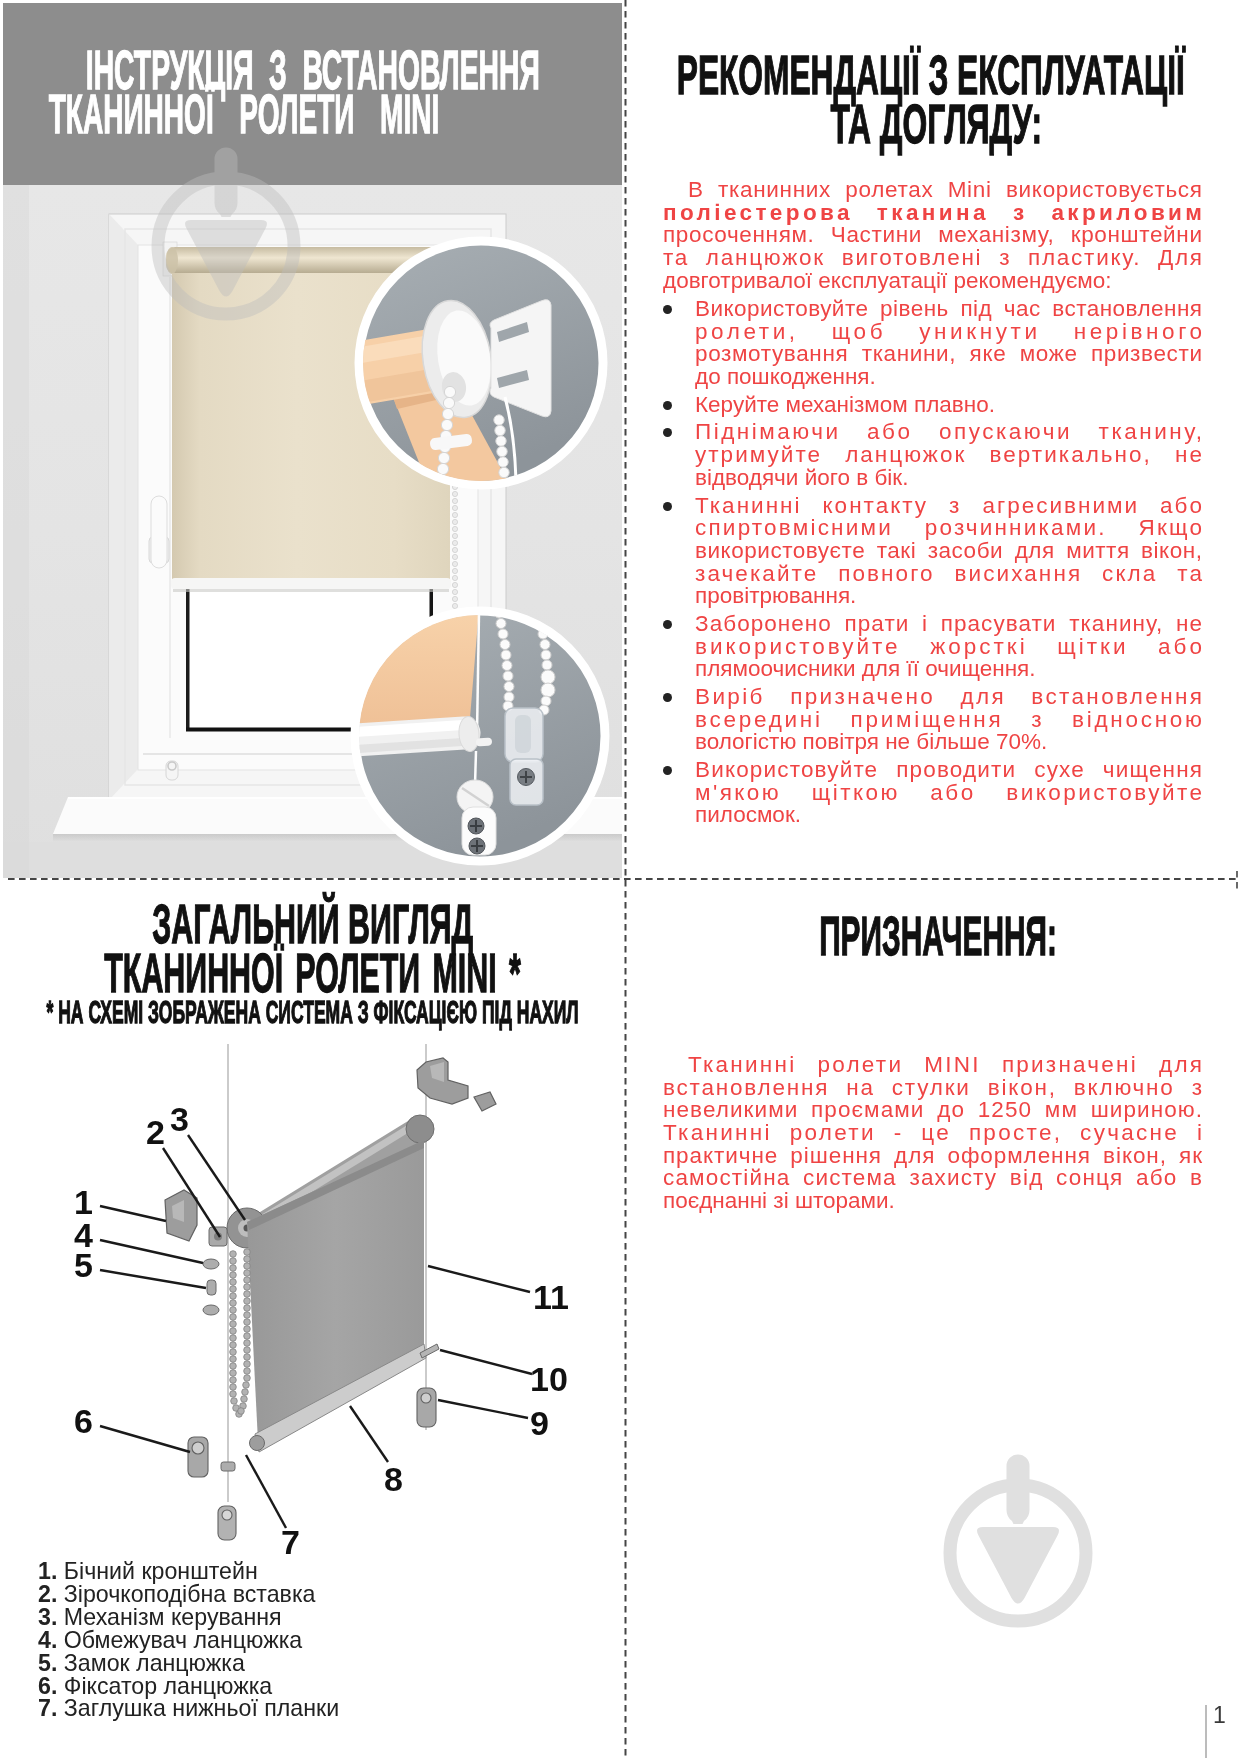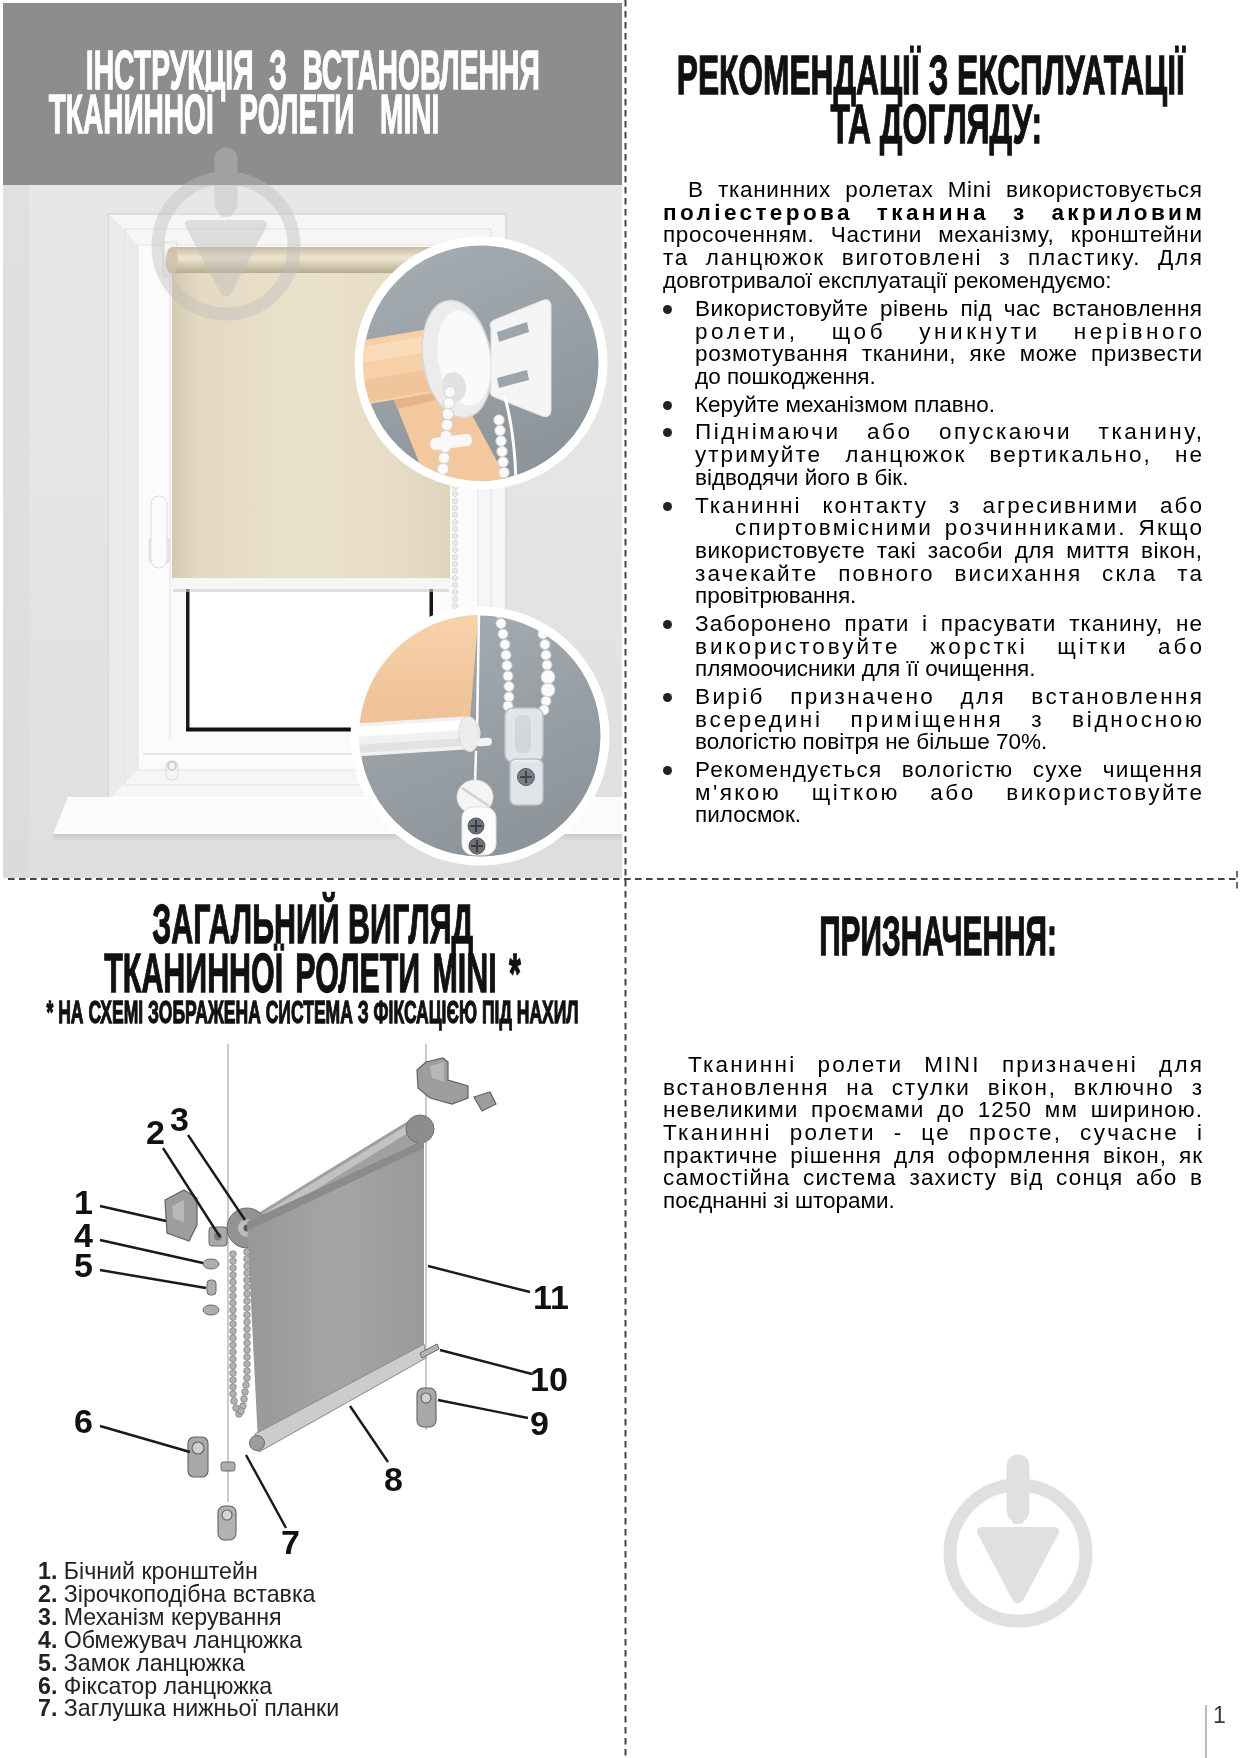--- a/index.html
+++ b/index.html
@@ -1,21 +1,21 @@
 <!DOCTYPE html>
 <html lang="uk"><head>
 <meta charset="utf-8">
 <style>
   html,body{margin:0;padding:0;background:#fff;}
   .page{position:relative;width:1245px;height:1758px;background:#fff;overflow:hidden;
         font-family:"Liberation Sans",sans-serif;color:#1a1a1a;}
   .abs{position:absolute;}
   .ctrow{position:absolute;display:flex;justify-content:center;white-space:nowrap;}
   .ct{font-weight:bold;transform-origin:50% 50%;white-space:nowrap;letter-spacing:0px;-webkit-text-stroke:1.3px currentColor;}
-  .body{font-size:22.5px;line-height:22.7px;color:#000000;}
+  .body{font-size:22.5px;line-height:22.7px;color:#ef4444;}
   .j{text-align:justify;text-align-last:justify;text-justify:inter-character;}
   .ln{height:22.7px;overflow:visible;white-space:nowrap;}
   .bullet{position:relative;padding-left:32px;margin-bottom:5px;}
   .bullet::before{content:"";position:absolute;left:0px;top:7px;width:9px;height:9px;border-radius:50%;background:#232323;}
   .leg{font-size:23.2px;line-height:22.9px;color:#222;}
 </style>
 </head>
 <body>
 <div class="page">
 
@@ -287,40 +287,40 @@
     </div>
 
     <div class="bullet">
       <div class="ln j" style="letter-spacing:2.51px;margin-right:-2.51px;">Піднімаючи або опускаючи тканину,</div>
       <div class="ln j" style="letter-spacing:2.03px;margin-right:-2.03px;">утримуйте ланцюжок вертикально, не</div>
       <div class="ln">відводячи його в бік.</div>
     </div>
 
     <div class="bullet">
       <div class="ln j" style="letter-spacing:2.01px;margin-right:-2.01px;">Тканинні контакту з агресивними або</div>
-      <div class="ln j" style="letter-spacing:2.21px;margin-right:-2.21px;margin-left:40px;">спиртовмісними розчинниками. Якщо</div>
+      <div class="ln j" style="letter-spacing:2.21px;margin-right:-2.21px;">спиртовмісними розчинниками. Якщо</div>
       <div class="ln j" style="letter-spacing:0.53px;margin-right:-0.53px;">використовуєте такі засоби для миття вікон,</div>
       <div class="ln j" style="letter-spacing:2.08px;margin-right:-2.08px;">зачекайте повного висихання скла та</div>
       <div class="ln">провітрювання.</div>
     </div>
 
     <div class="bullet">
       <div class="ln j" style="letter-spacing:1.05px;margin-right:-1.05px;">Заборонено прати і прасувати тканину, не</div>
       <div class="ln j" style="letter-spacing:2.98px;margin-right:-2.98px;">використовуйте жорсткі щітки або</div>
       <div class="ln">плямоочисники для її очищення.</div>
     </div>
 
     <div class="bullet">
       <div class="ln j" style="letter-spacing:2.37px;margin-right:-2.37px;">Виріб призначено для встановлення</div>
       <div class="ln j" style="letter-spacing:2.74px;margin-right:-2.74px;">всередині приміщення з відносною</div>
       <div class="ln">вологістю повітря не більше 70%.</div>
     </div>
 
     <div class="bullet">
-      <div class="ln j" style="letter-spacing:1.17px;margin-right:-1.17px;">Рекомендується вологістю сухе чищення</div>
+      <div class="ln j" style="letter-spacing:1.17px;margin-right:-1.17px;">Використовуйте проводити сухе чищення</div>
       <div class="ln j" style="letter-spacing:2.45px;margin-right:-2.45px;">м'якою щіткою або використовуйте</div>
       <div class="ln">пилосмок.</div>
     </div>
   </div>
 
   <div class="ctrow" style="left:3px;top:891px;width:619px;">
     <span class="ct" id="gt1" style="font-size:56px;color:#111;transform:scaleX(0.543);">ЗАГАЛЬНИЙ ВИГЛЯД</span>
   </div>
 
   <div class="ctrow" style="left:3px;top:940px;width:619px;">

